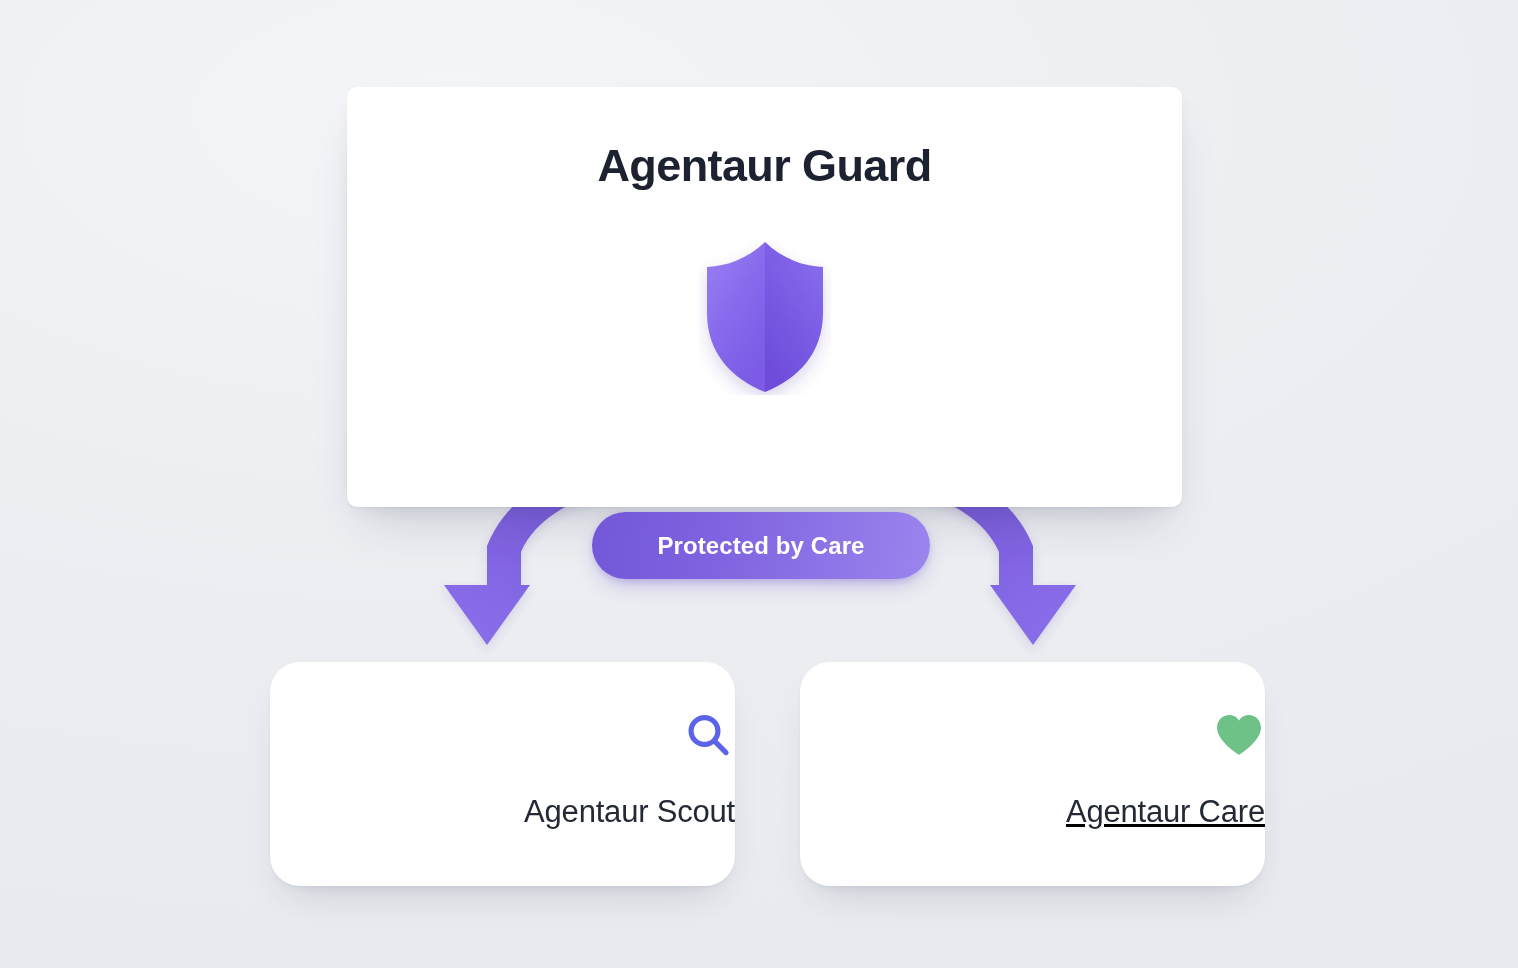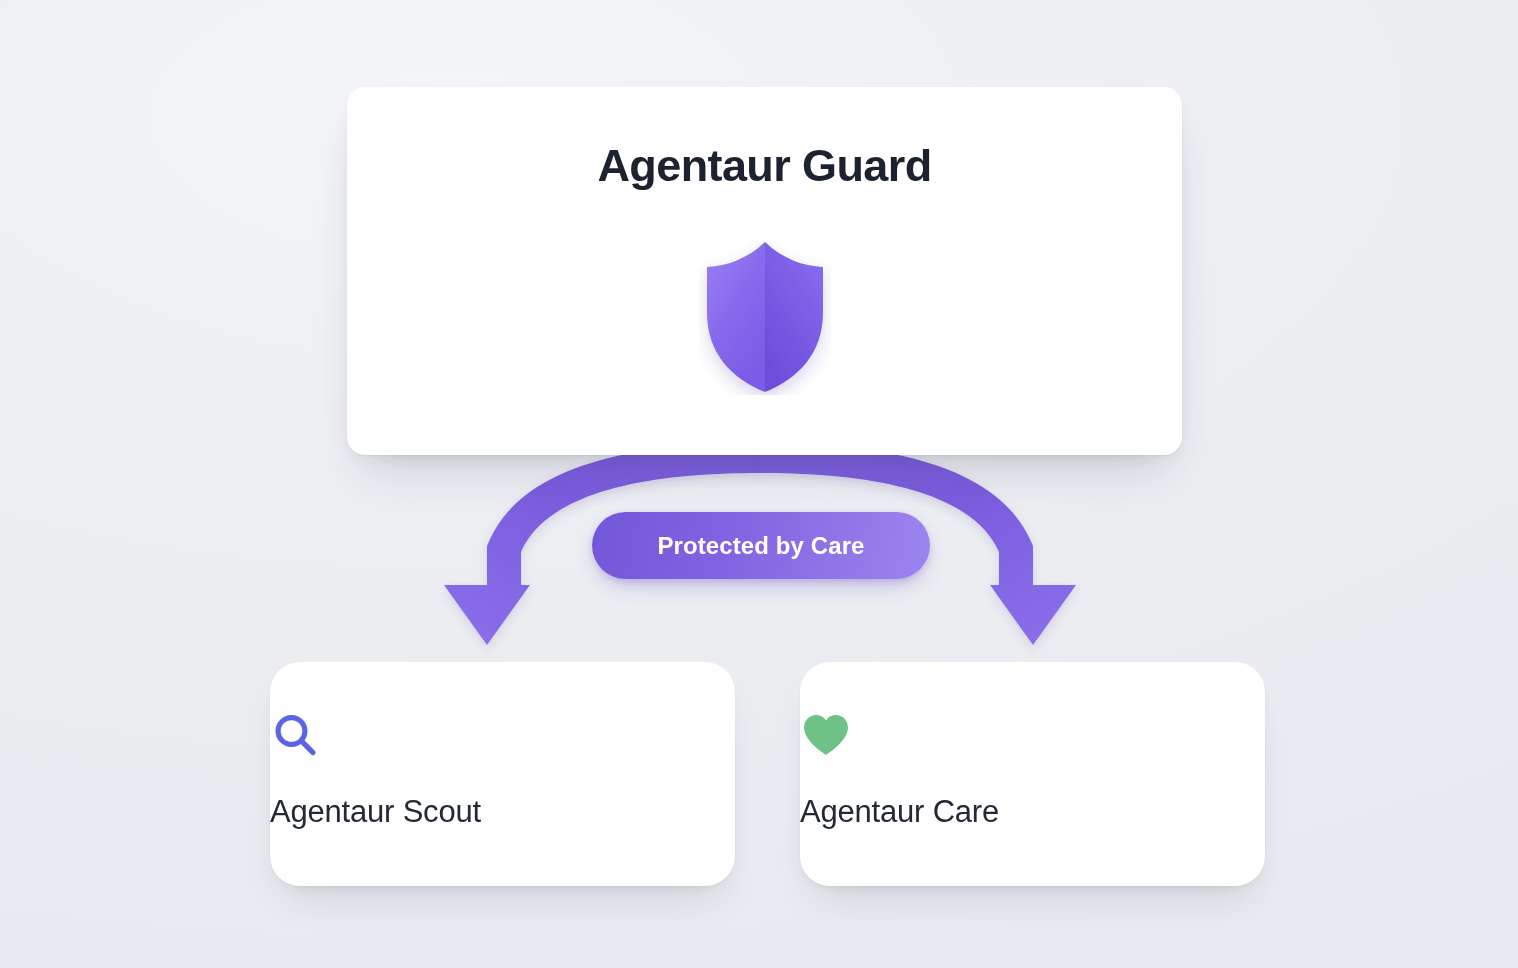--- a/index.html
+++ b/index.html
@@ -37,22 +37,22 @@
   .card {
     position: absolute;
     background: #ffffff;
     box-sizing: border-box;
   }
 
   #guard-card {
     left: 347px;
     top: 87px;
     width: 835px;
-    height: 368px;
-    border-radius: 18px;
+    height: 420px;
+    border-radius: 10px;
     box-shadow:
       0 26px 48px -18px rgba(38, 45, 70, 0.20),
       0 8px 18px -8px rgba(38, 45, 70, 0.10),
       0 1px 2px rgba(38, 45, 70, 0.05);
     z-index: 3;
   }
 
   #guard-title {
     position: absolute;
     left: 0;
@@ -107,25 +107,25 @@
     width: 465px;
     height: 224px;
     border-radius: 30px;
     box-shadow:
       0 22px 40px -18px rgba(38, 45, 70, 0.18),
       0 6px 14px -8px rgba(38, 45, 70, 0.09),
       0 1px 2px rgba(38, 45, 70, 0.04);
     z-index: 3;
     display: flex;
     flex-direction: column;
-    align-items: flex-start;
+    align-items: flex-end;
     justify-content: flex-start;
   }
   #scout-card { left: 270px; }
-  #care-card  { left: 800px; }
+  #care-card  { left: 800px; text-decoration: underline; }
 
   .child-icon {
     margin-top: 48px;
     width: 52px;
     height: 52px;
     display: block;
   }
   .child-label {
     margin-top: 34px;
     font-size: 31px;

